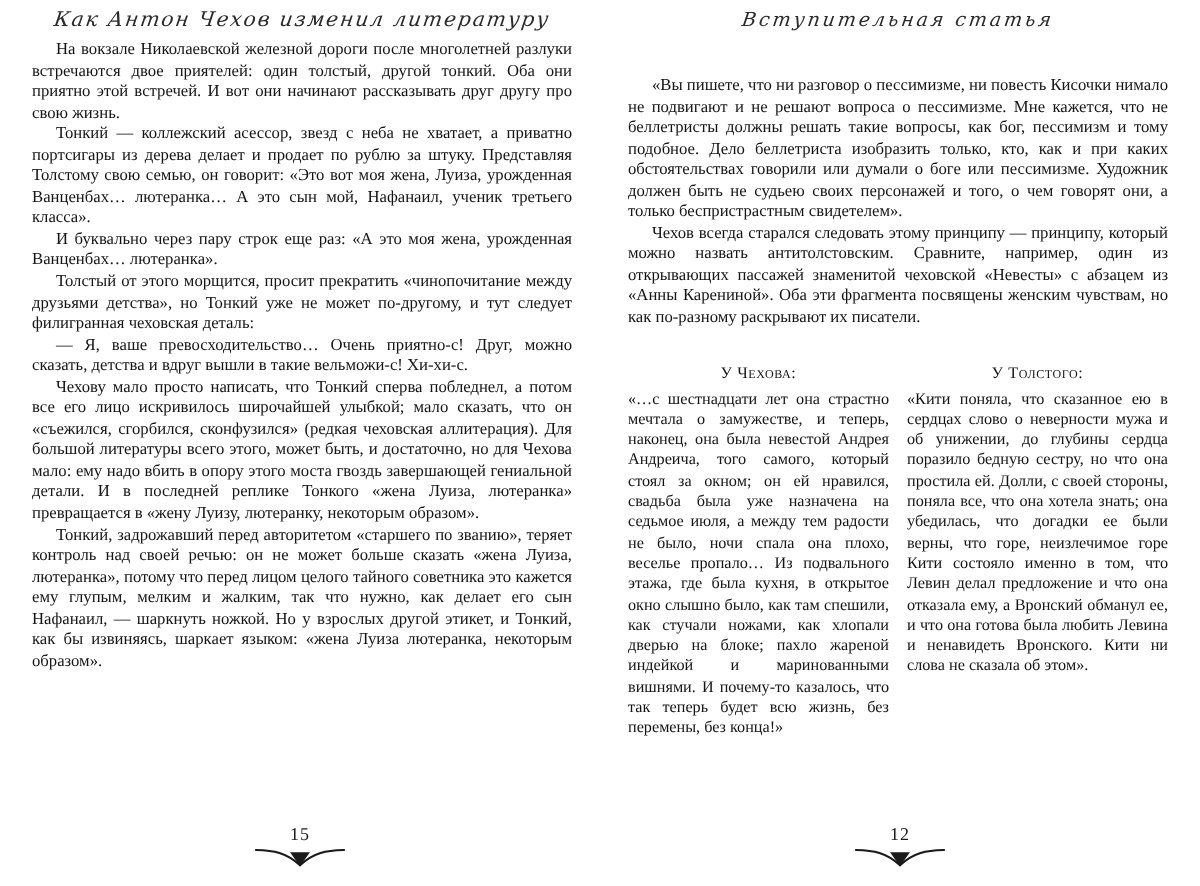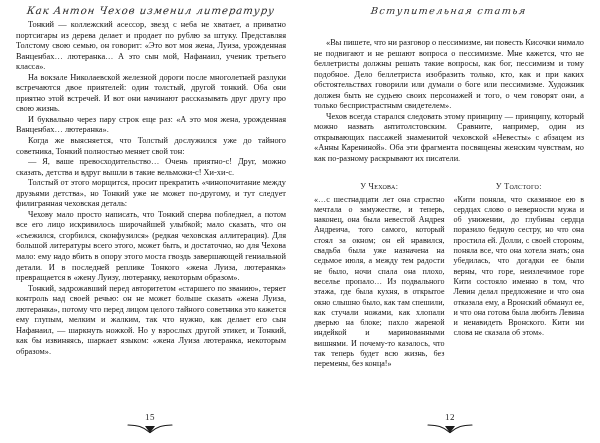--- a/index.html
+++ b/index.html
@@ -143,26 +143,25 @@
 
 <div class="spread">
 
   <div class="gutter"></div>
 
   <div class="page page-left">
 
     <div class="running-head left">Как Антон Чехов изменил литературу</div>
 
     <div class="body-text">
+      <p>На вокзале Николаевской железной дороги после многолетней разлуки встречаются двое приятелей: один толстый, другой тонкий. Оба они приятно этой встречей. И вот они начинают рассказывать друг другу про свою жизнь.</p>
       <p>Тонкий — коллежский асессор, звезд с неба не хватает, а приватно портсигары из дерева делает и продает по рублю за штуку. Представляя Толстому свою семью, он говорит: «Это вот моя жена, Луиза, урожденная Ванценбах… лютеранка… А это сын мой, Нафанаил, ученик третьего класса».</p>
-      <p>На вокзале Николаевской железной дороги после многолетней разлуки встречаются двое приятелей: один толстый, другой тонкий. Оба они приятно этой встречей. И вот они начинают рассказывать друг другу про свою жизнь.</p>
       <p>И буквально через пару строк еще раз: «А это моя жена, урожденная Ванценбах… лютеранка».</p>
-      <p>Когда же выясняется, что Толстый дослужился уже до тайного советника, Тонкий полностью меняет свой тон:</p>
+      <p>Толстый от этого морщится, просит прекратить «чинопочитание между друзьями детства», но Тонкий уже не может по-другому, и тут следует филигранная чеховская деталь:</p>
       <p>— Я, ваше превосходительство… Очень приятно-с! Друг, можно сказать, детства и вдруг вышли в такие вельможи-с! Хи-хи-с.</p>
-      <p>Толстый от этого морщится, просит прекратить «чинопочитание между друзьями детства», но Тонкий уже не может по-другому, и тут следует филигранная чеховская деталь:</p>
       <p>Чехову мало просто написать, что Тонкий сперва побледнел, а потом все его лицо искривилось широчайшей улыбкой; мало сказать, что он «съежился, сгорбился, сконфузился» (редкая чеховская аллитерация). Для большой литературы всего этого, может быть, и достаточно, но для Чехова мало: ему надо вбить в опору этого моста гвоздь завершающей гениальной детали. И в последней реплике Тонкого «жена Луиза, лютеранка» превращается в «жену Луизу, лютеранку, некоторым образом».</p>
       <p>Тонкий, задрожавший перед авторитетом «старшего по званию», теряет контроль над своей речью: он не может больше сказать «жена Луиза, лютеранка», потому что перед лицом целого тайного советника это кажется ему глупым, мелким и жалким, так что нужно, как делает его сын Нафанаил, — шаркнуть ножкой. Но у взрослых другой этикет, и Тонкий, как бы извиняясь, шаркает языком: «жена Луиза лютеранка, некоторым образом».</p>
     </div>
 
     <div class="folio">
       <div class="num">15</div>
       <svg class="swash" viewBox="0 0 46 12">
         <path d="M1 2 C 10 2.2, 16 3.2, 23 9.6 C 30 3.2, 36 2.2, 45 2" fill="none" stroke="currentColor" stroke-width="1.1" stroke-linecap="round"></path>
         <path d="M18 3.1 C 20.4 6.4, 21.6 8.2, 23 10 C 24.4 8.2, 25.6 6.4, 28 3.1 Z" fill="currentColor" stroke="none"></path>
       </svg>

